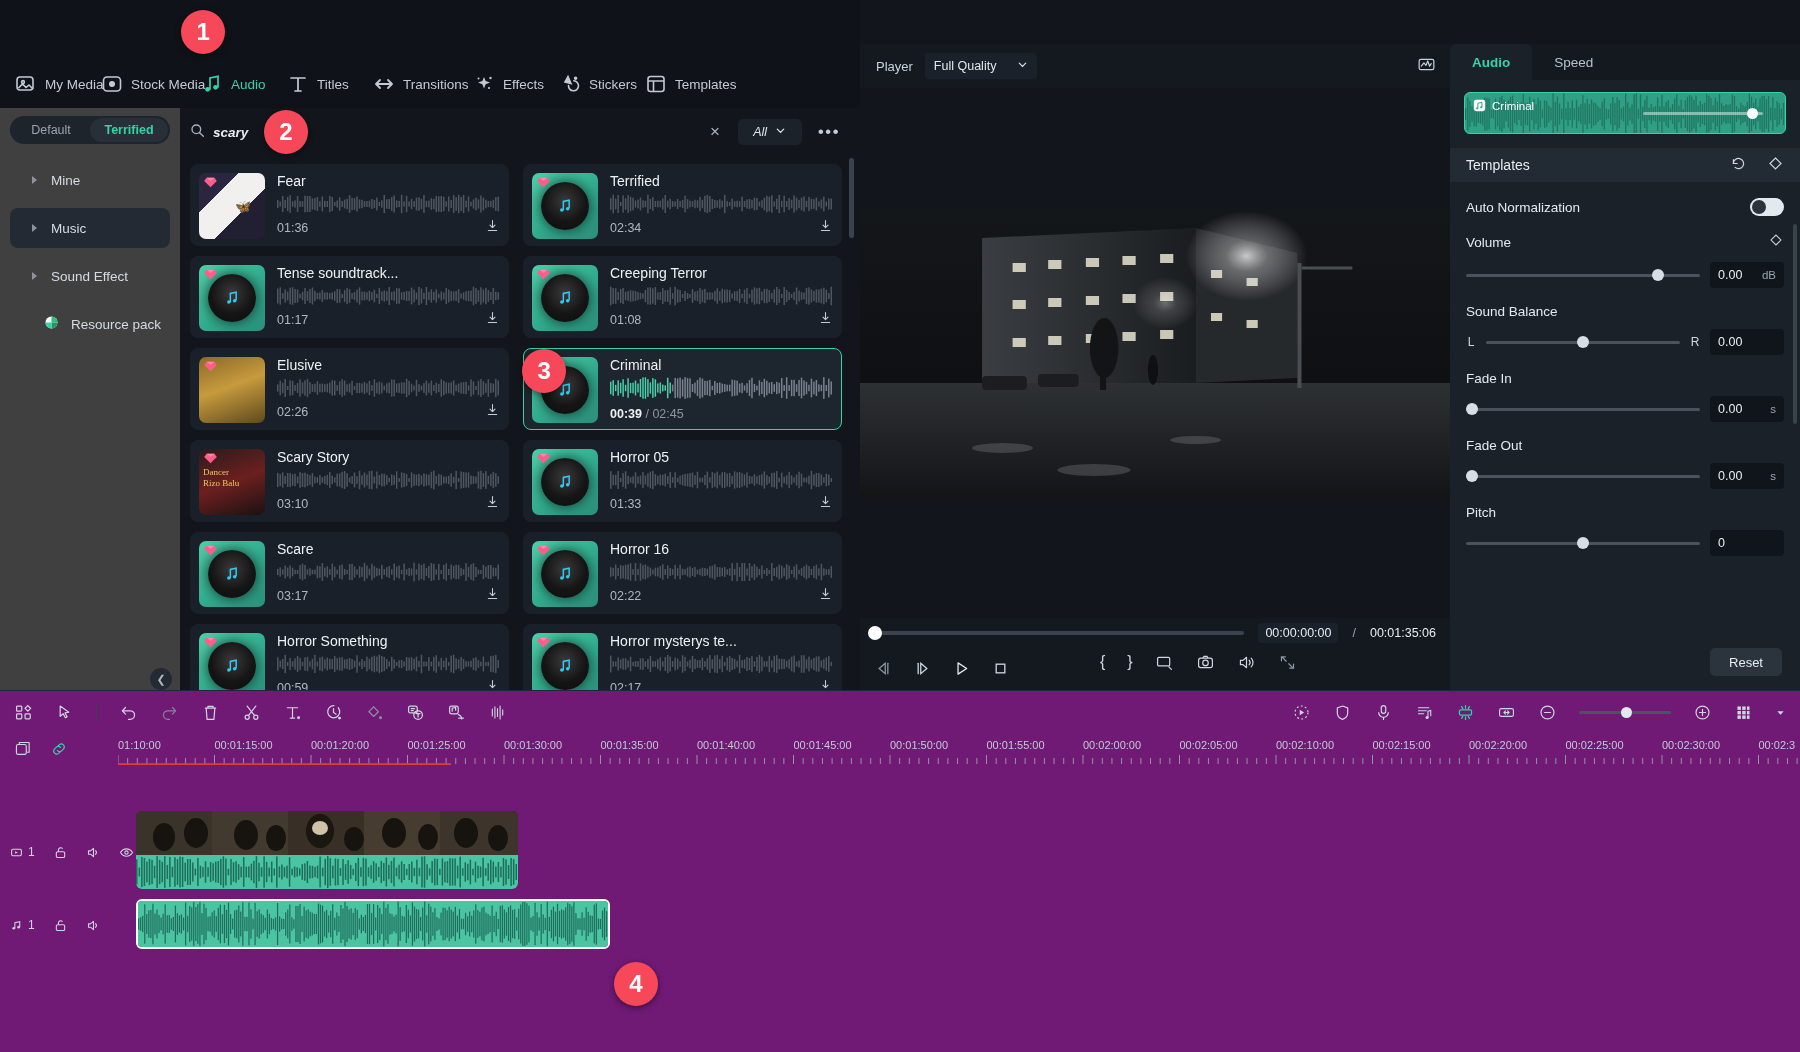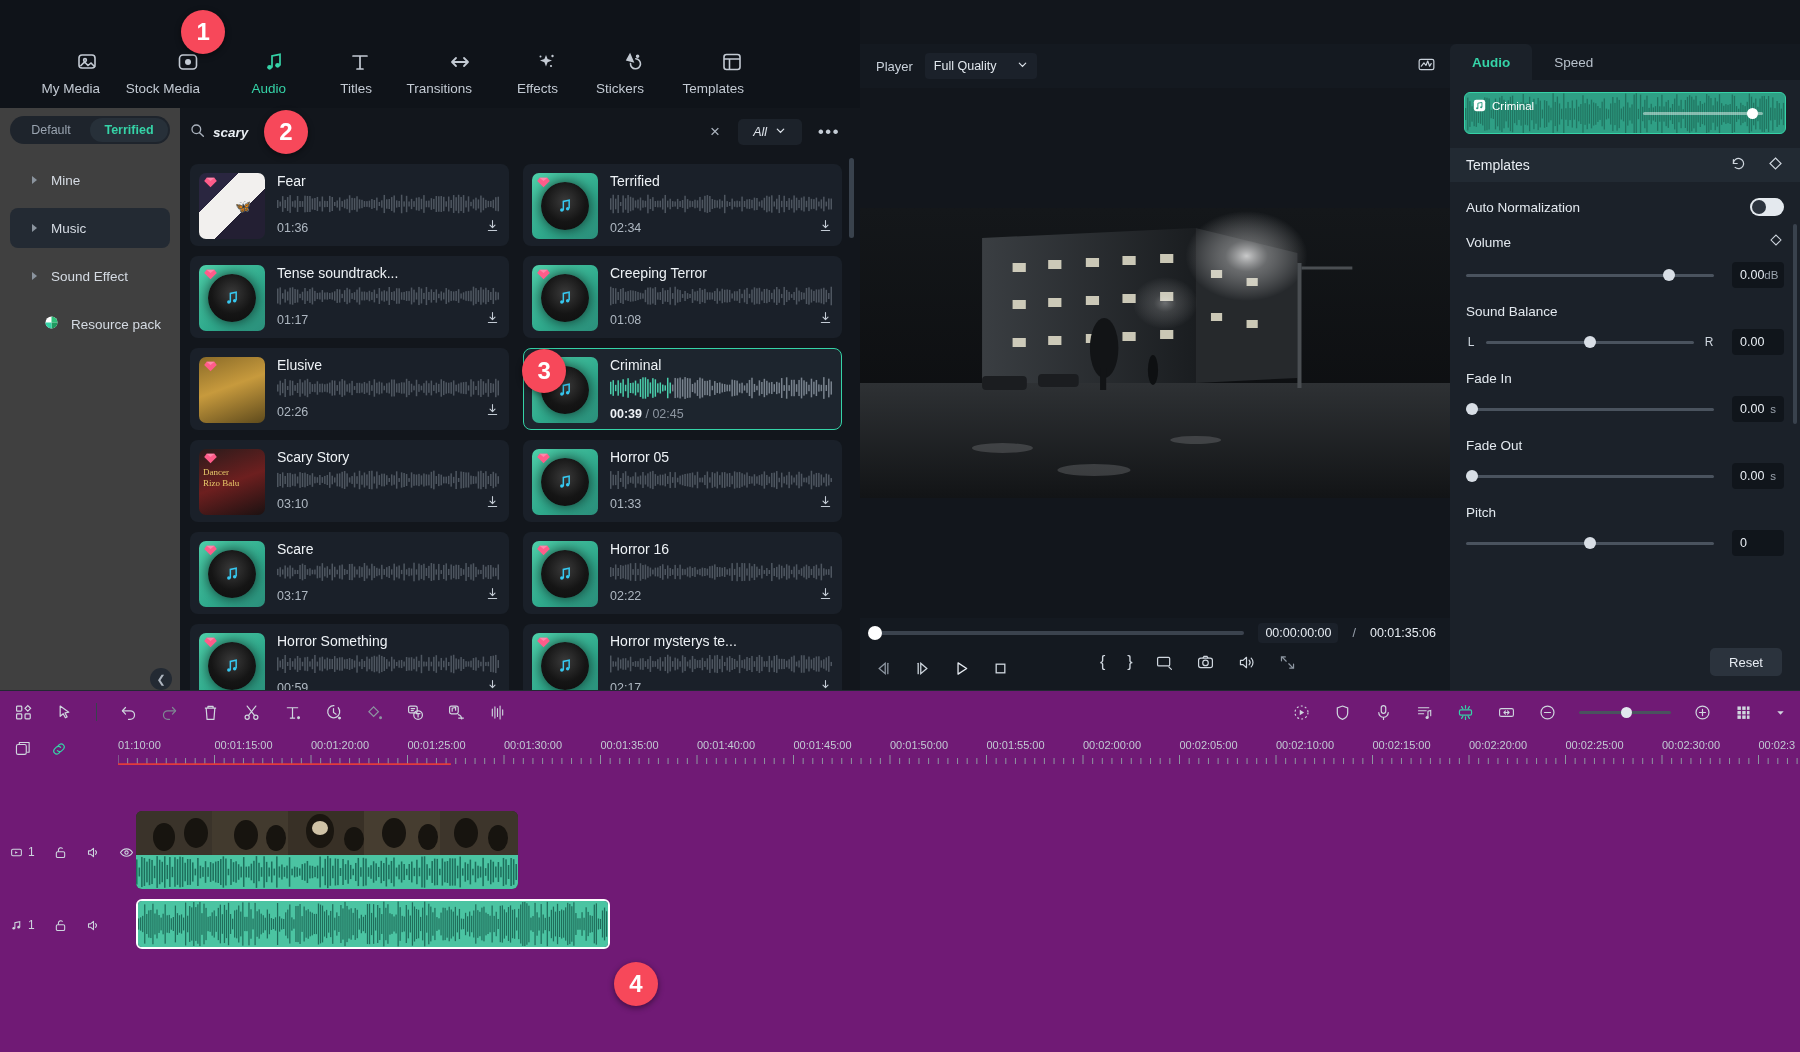--- a/index.html
+++ b/index.html
@@ -12,21 +12,21 @@
   }
   .app { position: relative; width: 1800px; height: 1052px; }
 
   
   .topnav {
     position: absolute; left: 0; top: 0; width: 860px; height: 108px;
     background: #0f1319;
     display: flex; align-items: flex-end; padding-left: 14px; gap: 0;
   }
   .navitem {
-    width: 86px; display: flex; flex-direction: column; align-items: flex-end;
+    width: 86px; display: flex; flex-direction: row; align-items: center;
     gap: 7px; padding-bottom: 12px; cursor: pointer;
   }
   .navitem .ic { width: 24px; height: 24px; display:block; }
   .navitem .lbl { font-size: 13.5px; color: #c3cad3; white-space: nowrap; }
   .navitem.active .lbl { color: #35d3a7; }
   .navitem.wide { width: 100px; }
 
   
   .leftbar {
     position: absolute; left: 0; top: 108px; width: 180px; bottom: 362px;
@@ -189,23 +189,23 @@
     width: 34px; height: 18px; background: #e4e9ee; border-radius: 9px;
     position: relative; cursor: pointer;
   }
   .toggle .kn { position: absolute; left: 2px; top: 2px; width: 14px; height: 14px;
     border-radius: 50%; background: #2b333d; }
   .sliderline { display: flex; align-items: center; gap: 10px; margin-top: 10px; }
   .track { flex: 1; height: 3px; background: #4a535e; border-radius: 2px; position: relative; }
   .knob { position: absolute; top: -4.5px; width: 12px; height: 12px; border-radius: 50%;
     background: #d8dee5; cursor: pointer; }
   .numbox {
-    width: 52px; height: 26px; background: #10151b; border-radius: 4px;
+    width: 74px; height: 26px; background: #10151b; border-radius: 4px;
     display: flex; align-items: center; justify-content: space-between;
-    padding: 8px 8px; font-size: 12.5px; color: #e8edf3; cursor: text; margin-left: 8px;
+    padding: 8px 8px; font-size: 12.5px; color: #e8edf3; cursor: text;
   }
   .numbox .unit { color: #9aa3ad; font-size: 11.5px; }
   .lr { font-size: 12px; color: #cfd6de; width: 10px; text-align:center; }
   .resetbtn {
     position: absolute; right: 18px; bottom: 14px; width: 72px; height: 28px;
     background: #2b333d; border-radius: 5px; display: flex; align-items: center;
     justify-content: center; font-size: 13px; color: #e7ecf2; cursor: pointer;
   }
   .rpscroll { position: absolute; right: 3px; top: 180px; width: 4px; height: 200px;
     background: #39424d; border-radius: 2px; }

